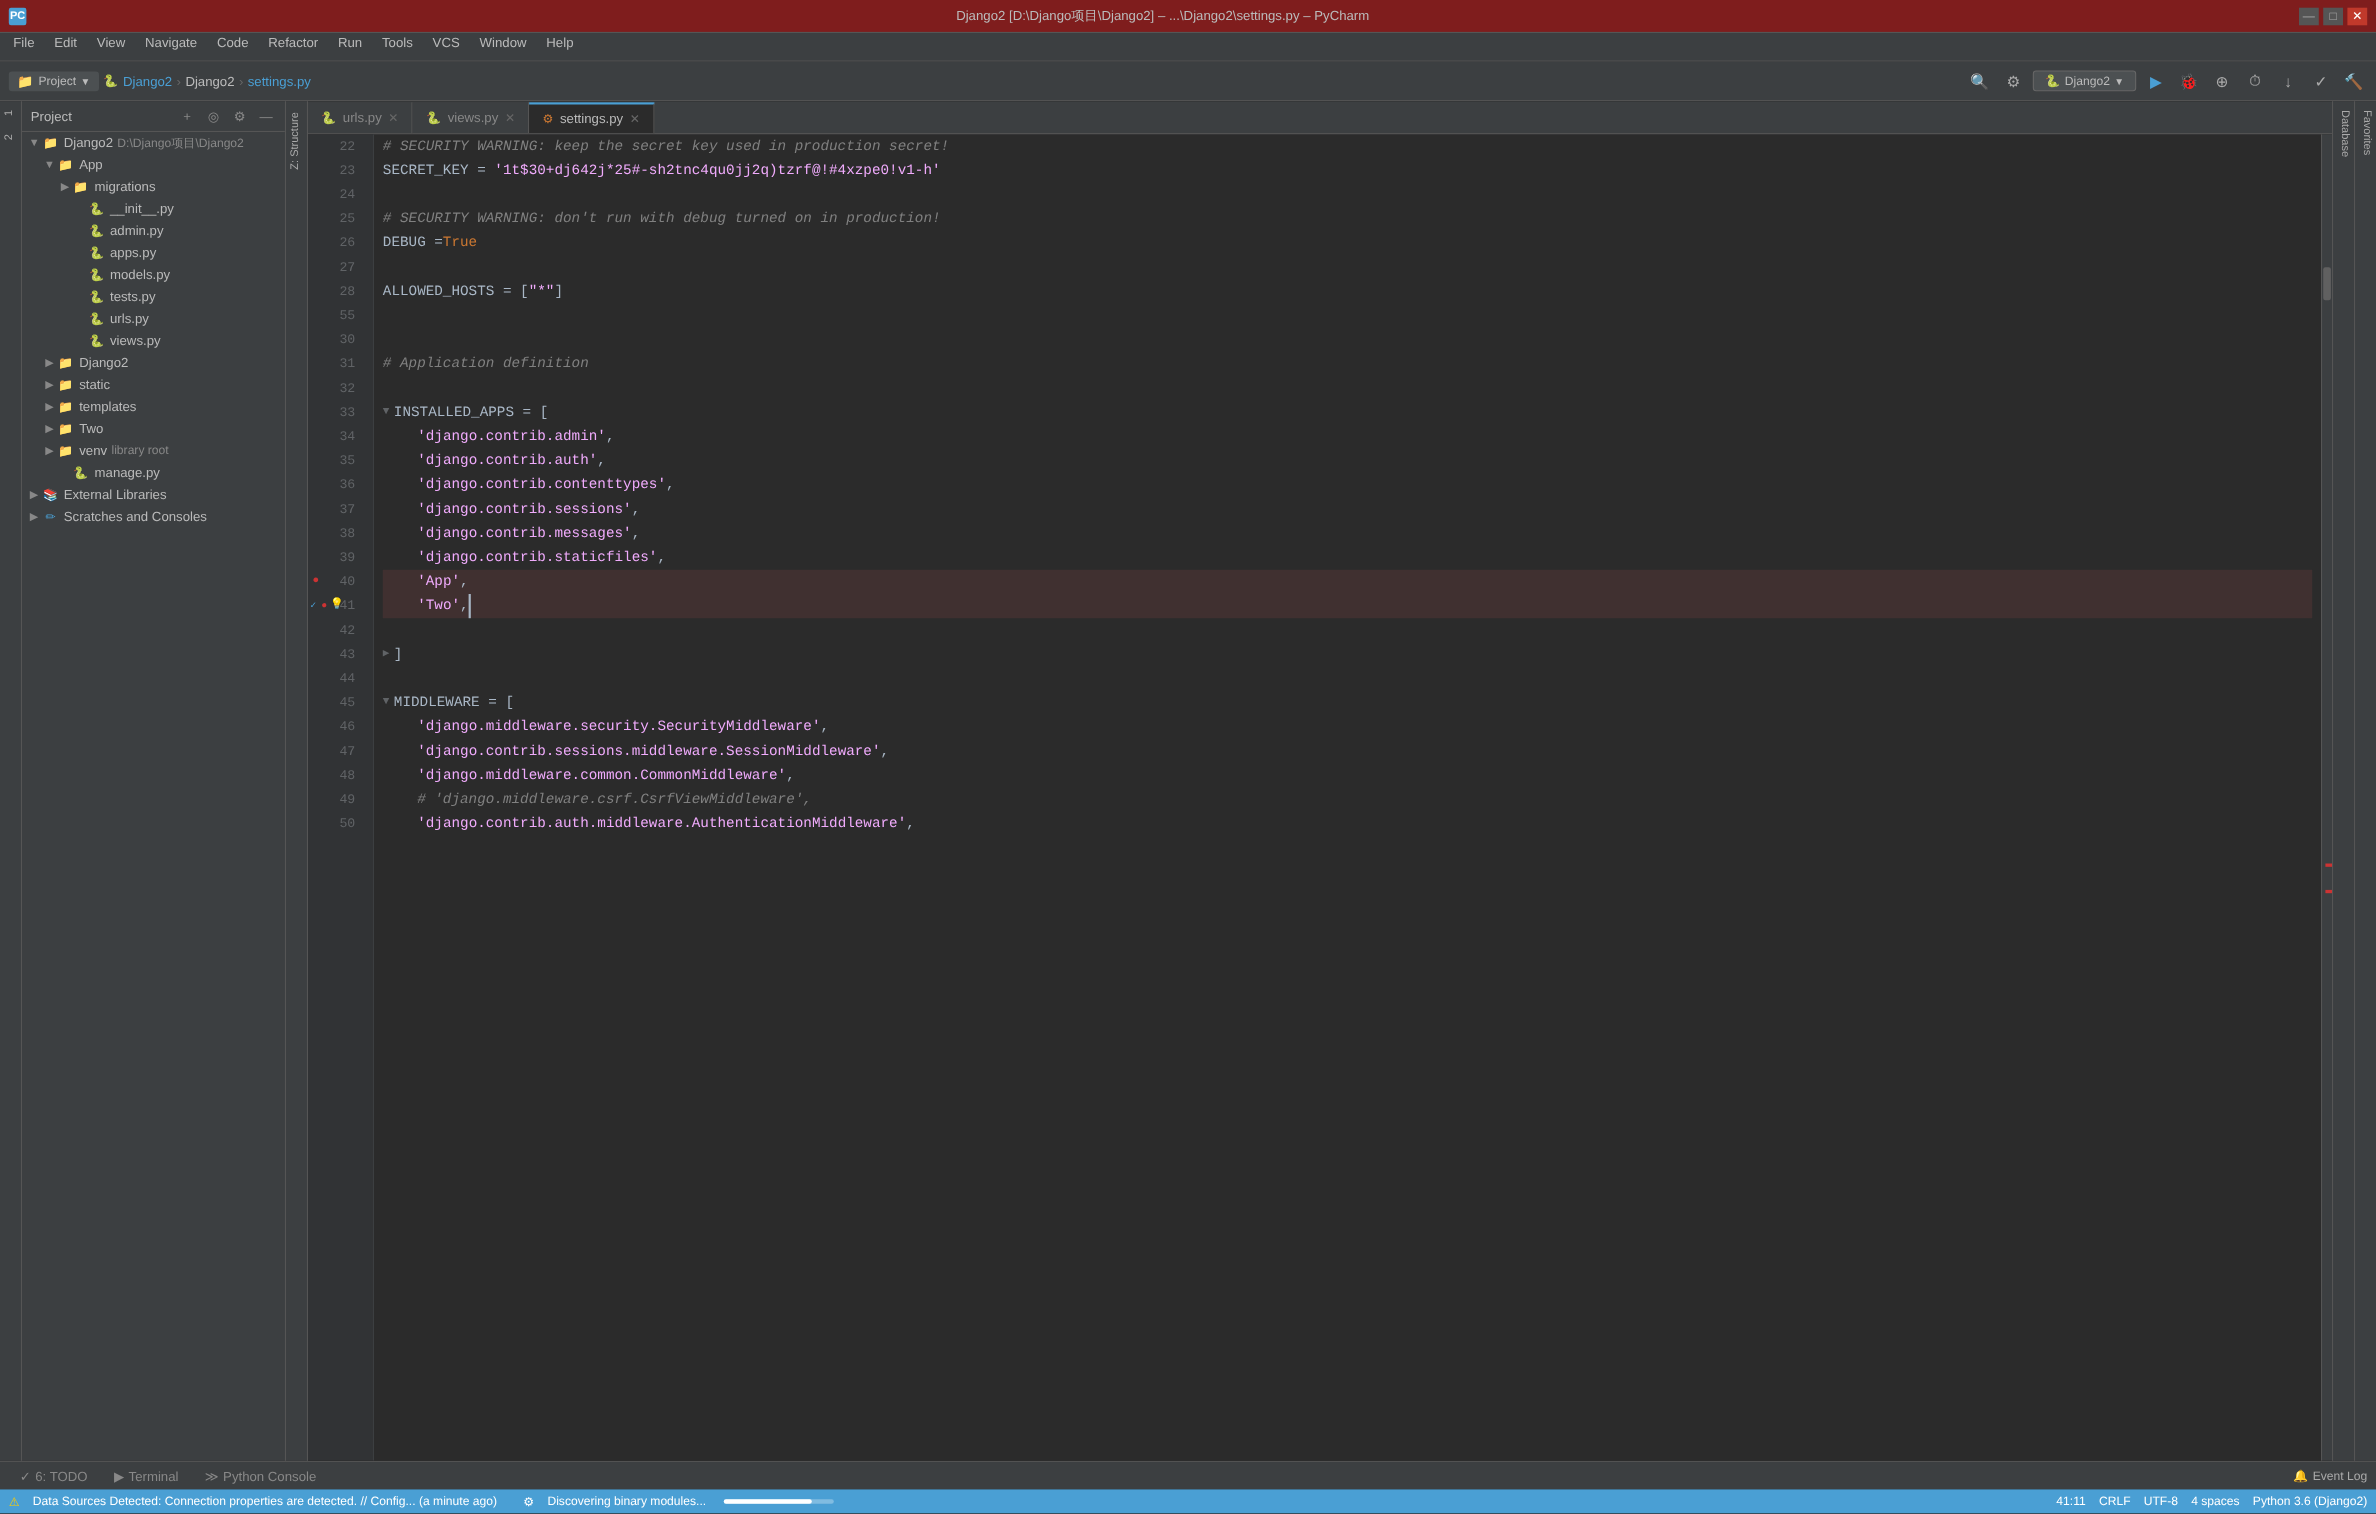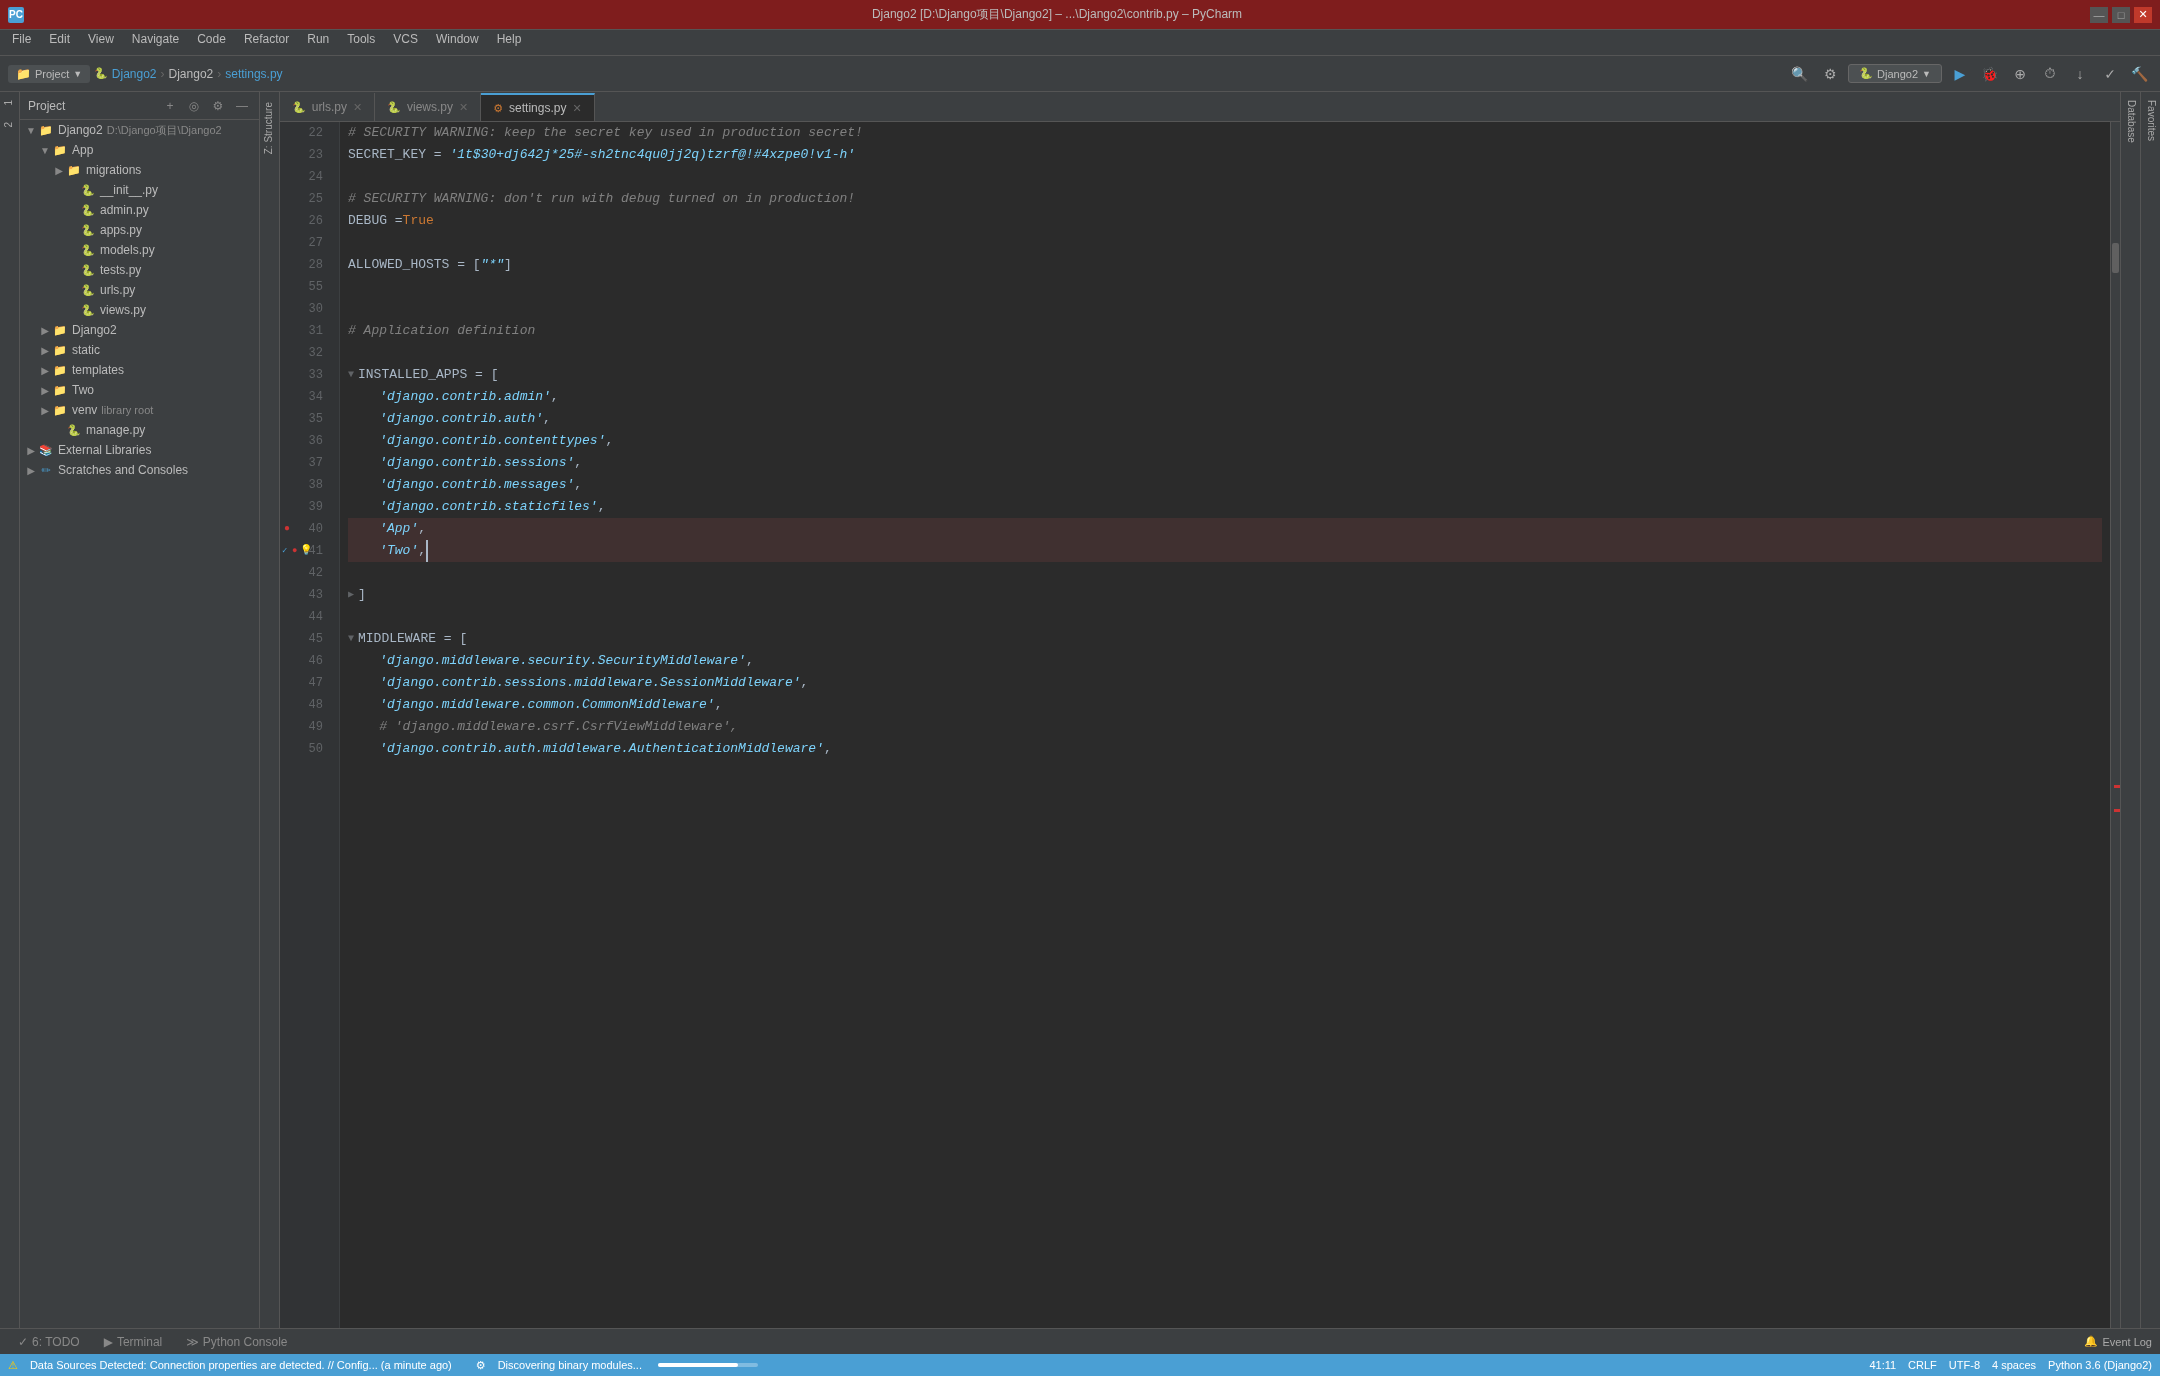--- a/index.html
+++ b/index.html
@@ -52,38 +52,38 @@
     .gutter-line { height: 22px; display: flex; align-items: center; justify-content: flex-end; padding-right: 8px; position: relative; }
     .gutter-indicator { position: absolute; left: 4px; }
     .indicator-red { color: #cc3333; font-size: 10px; }
     .code-content { flex: 1; overflow: auto; padding: 0 8px; position: relative; }
     .code-line { height: 22px; display: flex; align-items: center; white-space: pre; position: relative; }
     .code-line.highlighted { background: rgba(255, 100, 100, 0.1); }
     .fold-arrow { color: #606366; font-size: 10px; margin-right: 4px; cursor: pointer; }
 
     
     .c-comment { color: #808080; font-style: italic; }
-    .c-string { color: #7dd3fc; font-style: italic; }
+    .c-string { color: #f0abfc; }
     .c-keyword { color: #cc7832; font-weight: normal; }
     .c-var { color: #a9b7c6; }
 
     
     .bottom-tabs { height: 26px; background: #3c3f41; display: flex; align-items: center; border-top: 1px solid #555; padding: 0 8px; gap: 4px; }
     .bottom-tab { padding: 2px 10px; font-size: 12px; color: #888; cursor: pointer; display: flex; align-items: center; gap: 4px; }
 
     
     .status-bar { height: 22px; background: #4a9fd4; display: flex; align-items: center; padding: 0 8px; gap: 12px; font-size: 11px; color: white; }
     .status-right { margin-left: auto; display: flex; align-items: center; gap: 12px; }
   </style>
 </head>
 <body>
 
 <div class="title-bar">
   <div class="title-bar-icon">PC</div>
-  <span style="color:#bbb;font-size:12px;flex:1;text-align:center;">Django2 [D:\Django项目\Django2] – ...\Django2\contrib.py – PyCharm</span>
+  <span style="color:#bbb;font-size:12px;flex:1;text-align:center;">Django2 [D:\Django项目\Django2] – ...\Django2\settings.py – PyCharm</span>
   <div class="title-bar-buttons">
     <button class="title-bar-btn">—</button>
     <button class="title-bar-btn">□</button>
     <button class="title-bar-btn" style="background:#c0392b;color:white;">✕</button>
   </div>
 </div>
 
 <div class="menu-bar">
   <div class="menu-item">File</div>
   <div class="menu-item">Edit</div>

